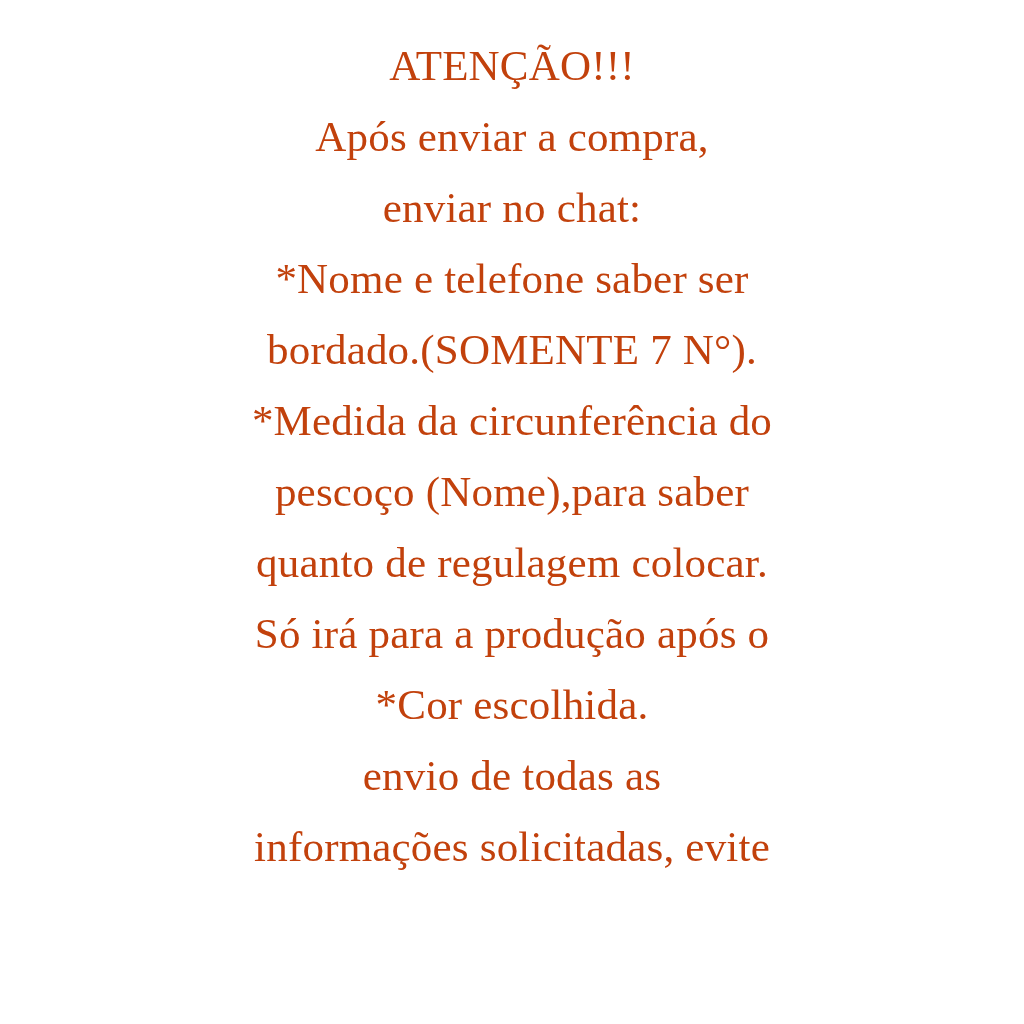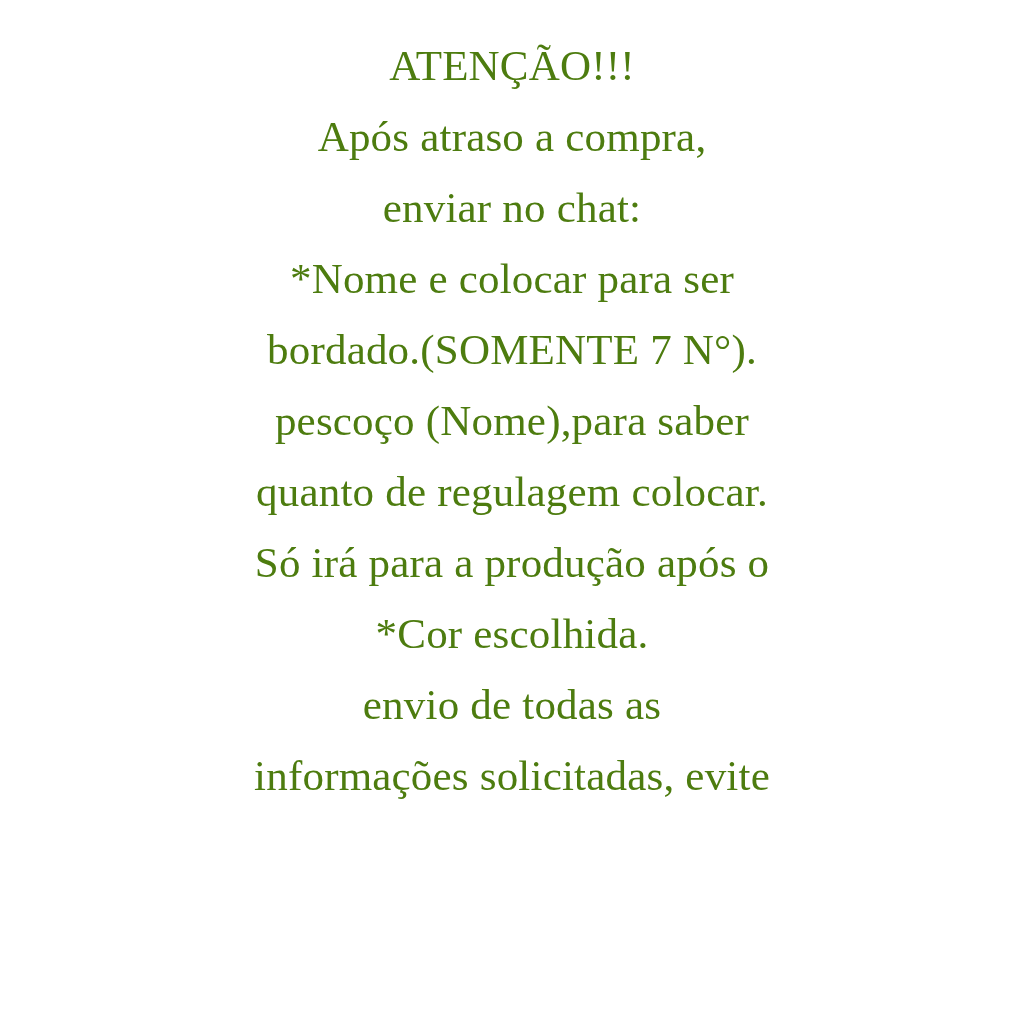--- a/index.html
+++ b/index.html
@@ -25,39 +25,40 @@
     justify-content: flex-start;
     padding-top: 30px;
   }
   .notice-body {
     width: 980px;
     display: flex;
     flex-direction: column;
     align-items: center;
   }
   .notice-line {
-    color: #4d7c0f;
+    color: #c2410c;
     font-family: "Liberation Serif", serif;
     font-size: 43px;
     line-height: 71px;
     text-align: center;
     white-space: nowrap;
     letter-spacing: 0.2px;
   }
 </style>
 </head>
 <body>
 
 <div class="notice-card">
   <div class="notice-body">
     <div class="notice-line">ATENÇÃO!!!</div>
-    <div class="notice-line">Após atraso a compra,</div>
+    <div class="notice-line">Após enviar a compra,</div>
     <div class="notice-line">enviar no chat:</div>
-    <div class="notice-line">*Nome e colocar para ser</div>
+    <div class="notice-line">*Nome e telefone saber ser</div>
     <div class="notice-line">bordado.(SOMENTE 7 N°).</div>
+    <div class="notice-line">*Medida da circunferência do</div>
     <div class="notice-line">pescoço (Nome),para saber</div>
     <div class="notice-line">quanto de regulagem colocar.</div>
     <div class="notice-line">Só irá para a produção após o</div>
     <div class="notice-line">*Cor escolhida.</div>
     <div class="notice-line">envio de todas as</div>
     <div class="notice-line">informações solicitadas, evite</div>
   </div>
 </div>
 
 </body></html>

